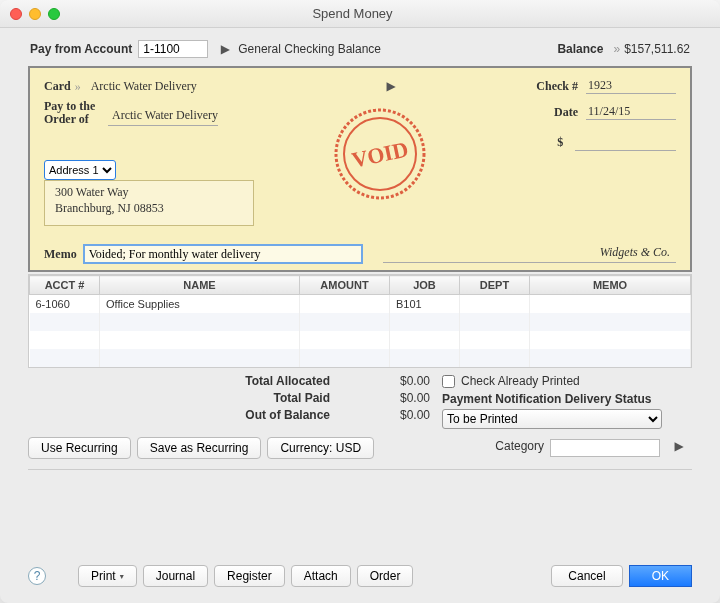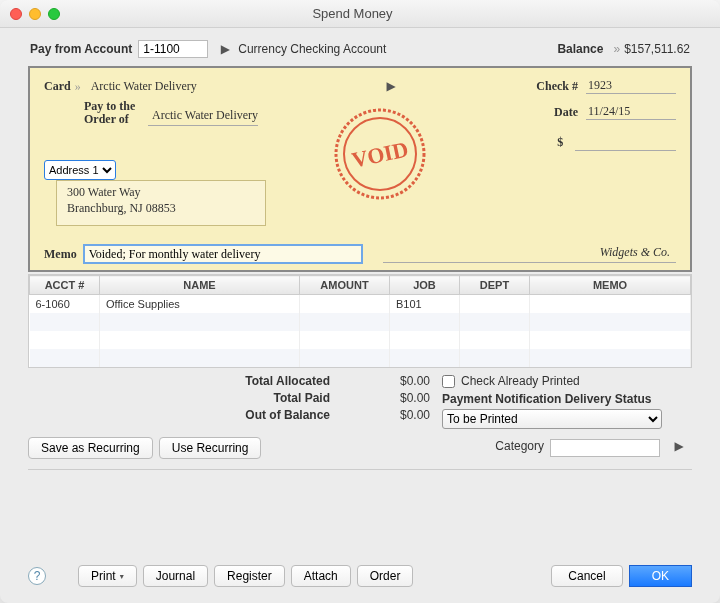--- a/index.html
+++ b/index.html
@@ -21,28 +21,28 @@
 .content { padding: 0 28px; flex:1; display:flex; flex-direction:column;}
 .check { background:#f8f0c0; border:2px solid #888; padding:10px 14px 6px 14px; font-family: Georgia, serif; position:relative; }
 .check .row { display:flex; align-items:center; margin-bottom:4px; }
 .check .left { flex:1; display:flex; align-items:center; }
 .check .rightcol { width:180px; display:flex; align-items:center; justify-content:flex-end; }
 .check .klabel { width:80px; text-align:right; margin-right:8px; font-size:12px; color:#333;}
 .check .kfieldline { border-bottom:1px solid #aaa; min-width:90px; display:inline-block; height:16px; font-size:12px; padding-left:2px;}
 .cardline { display:flex; align-items:center; width:280px; }
 .cardline .cardlbl { font-weight:normal; }
 .cardline .val { margin-left:6px; }
-.payto { display:flex; align-items:flex-end; margin-top:2px;margin-left:40px;}
+.payto { display:flex; align-items:flex-end; margin-top:2px;}
 .payto .plbl { font-size:12px; line-height:1.1; width:64px; font-weight:bold;}
 .payto .pline { flex:1; border-bottom:1px solid #aaa; height:18px; font-size:12px; padding-left:4px; max-width:240px;}
 .amountline { border-bottom:1px solid #aaa; height:18px; width:120px; margin-left:4px; display:inline-block;}
 .amountrow { border-bottom:1px solid #aaa; height:18px; margin:4px 0 2px 0;}
 .addrsel { display:flex; align-items:flex-start; margin-top:6px;flex-direction:column;}
 .addrsel select { font-size:11px; height:20px; background:#fff; border:1px solid #2a7de1; border-radius:3px;}
-.addrbox { border:1px solid #c8bc80; background:#faf4d4; margin-left:12px; padding:4px 10px; font-size:12px; width:210px; height:46px; line-height:1.3;}
+.addrbox { border:1px solid #c8bc80; background:#faf4d4; margin-left:0; padding:4px 10px; font-size:12px; width:210px; height:46px; line-height:1.3;}
 .memorow { display:flex; align-items:center; margin-top:18px;}
 .memorow .mlbl { font-weight:bold; margin-right:6px; font-size:12px;}
 .memorow input { flex:0 0 280px; height:20px; border:2px solid #6fa8e8; background:#fdfae6; font-size:12px; padding:0 4px; font-family:inherit;}
 .company { flex:1; text-align:right; font-style:italic; border-bottom:1px solid #aaa; margin-left:20px; height:18px; padding-right:6px;}
 .voidstamp { position:absolute; left:300px; top:36px; width:100px; height:100px; pointer-events:none; opacity:0.85;}
 .voidstamp svg { width:100%; height:100%; }
 .grid { margin-top:2px; border:1px solid #ccc; background:#fff;}
 .grid table { width:100%; border-collapse:collapse; font-size:11px;}
 .grid th { background:linear-gradient(#fafafa,#e6e6e6); border:1px solid #ccc; padding:3px 6px; font-weight:bold; color:#444; font-size:11px;}
 .grid td { border-right:1px solid #eee; padding:3px 6px; height:18px;}
@@ -78,21 +78,21 @@
       <div class="tl y"></div>
       <div class="tl g"></div>
     </div>
     <div class="title">Spend Money</div>
   </div>
 
   <div class="toprow">
     <span class="lbl">Pay from Account</span>
     <input class="acctfield" value="1-1100" style="">
     <span class="playbtn">▶</span>
-    <span>Currency Checking Account</span>
+    <span>General Checking Balance</span>
     <span class="spacer"></span>
     <span class="lbl">Balance</span>
     <span class="chev">»</span>
     <span>$157,511.62</span>
   </div>
 
   <div class="content">
     <div class="check">
       <div class="voidstamp">
         <svg viewBox="0 0 100 100">
@@ -231,22 +231,23 @@
           <span>Check Already Printed</span>
         </div>
         <div style="font-weight:bold; margin-bottom:3px;">Payment Notification Delivery Status</div>
         <select class="sel">
           <option>To be Printed</option>
         </select>
       </div>
     </div>
 
     <div class="btnrow1">
+      <button class="btn">Use Recurring</button>
       <button class="btn">Save as Recurring</button>
-      <button class="btn">Use Recurring</button>
+      <button class="btn">Currency:  USD</button>
       <div class="catrow">
         <span>Category</span>
         <input style="">
         <span class="playbtn">▶</span>
       </div>
     </div>
 
     <hr class="sep">
   </div>
 

